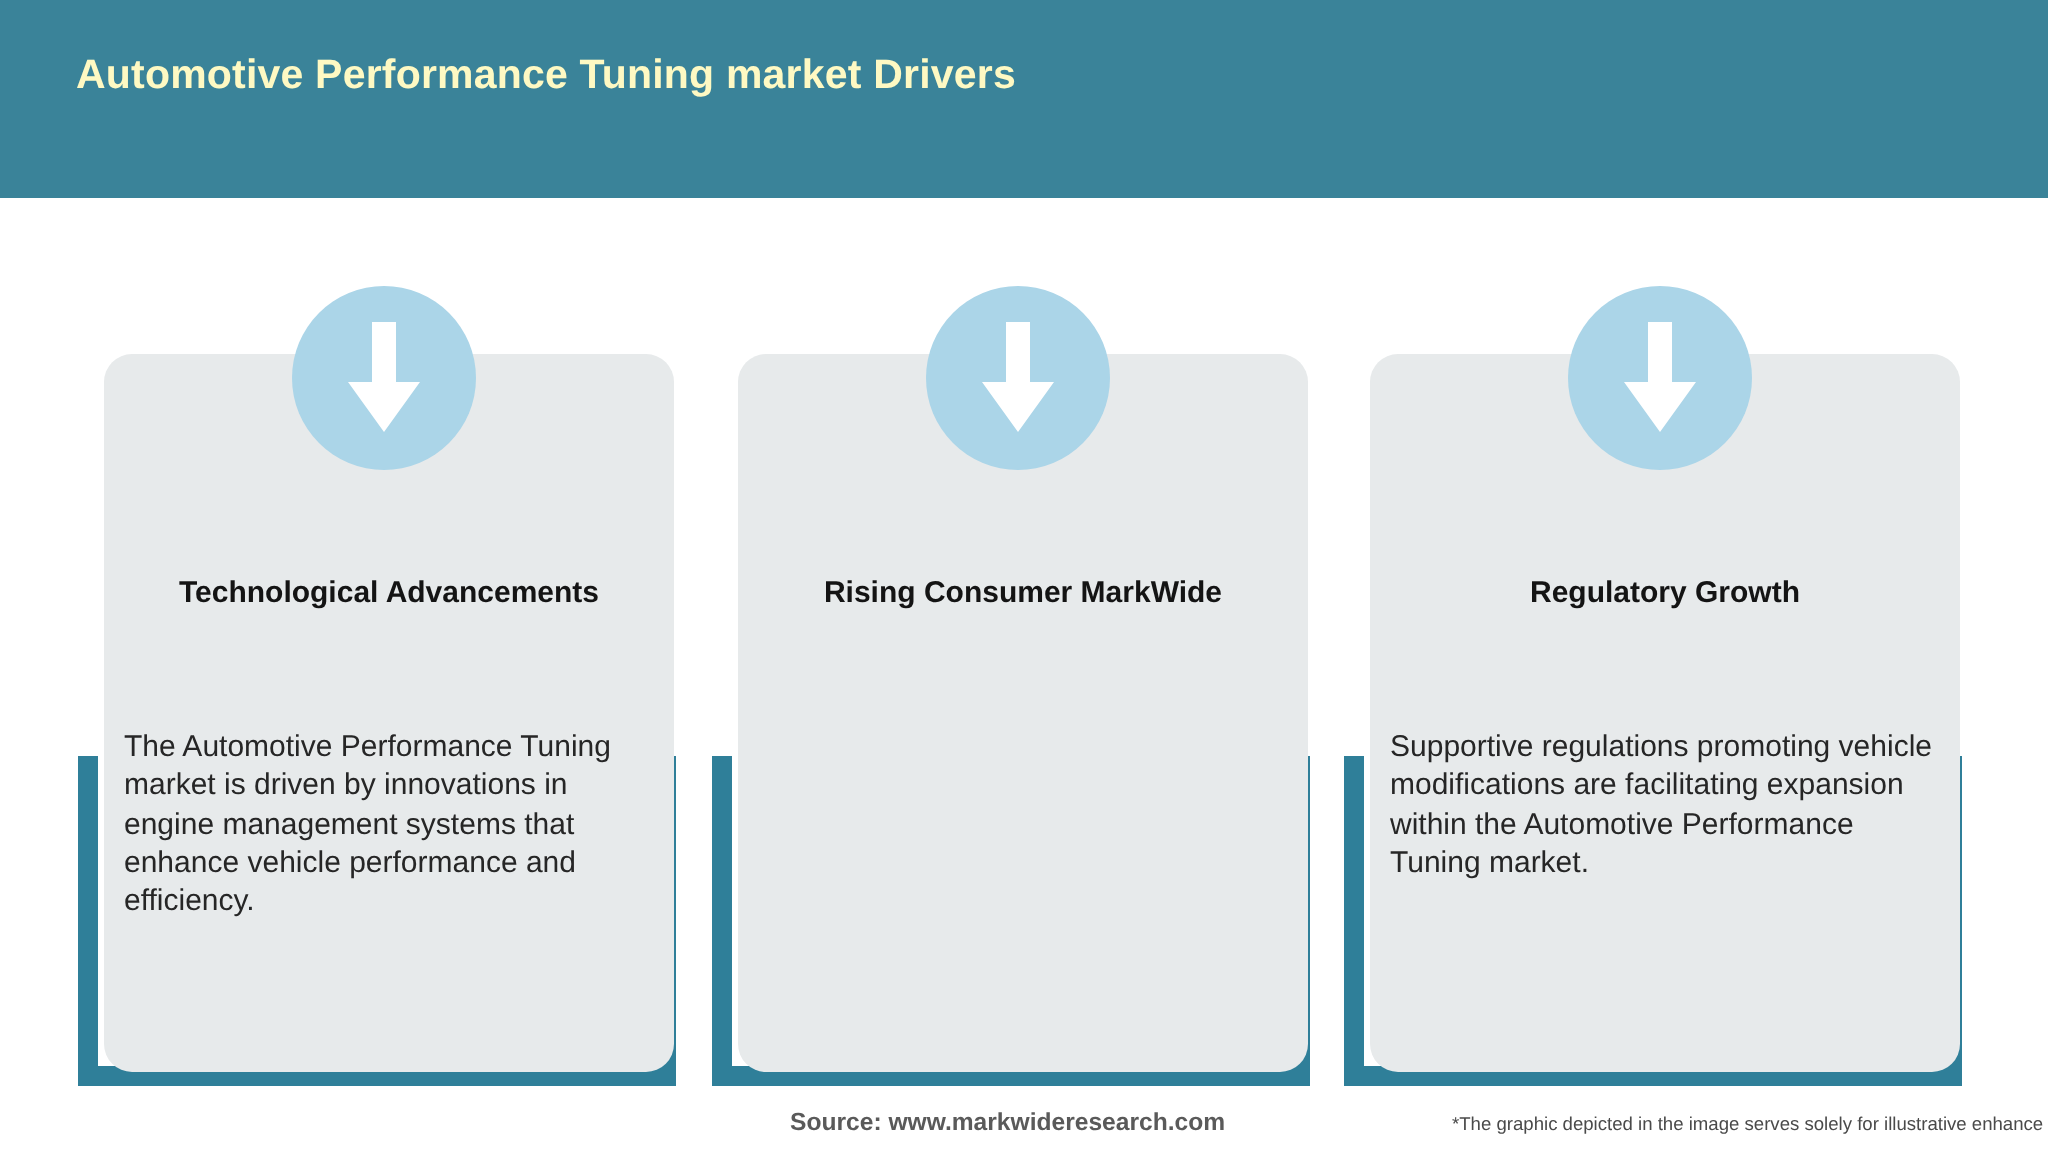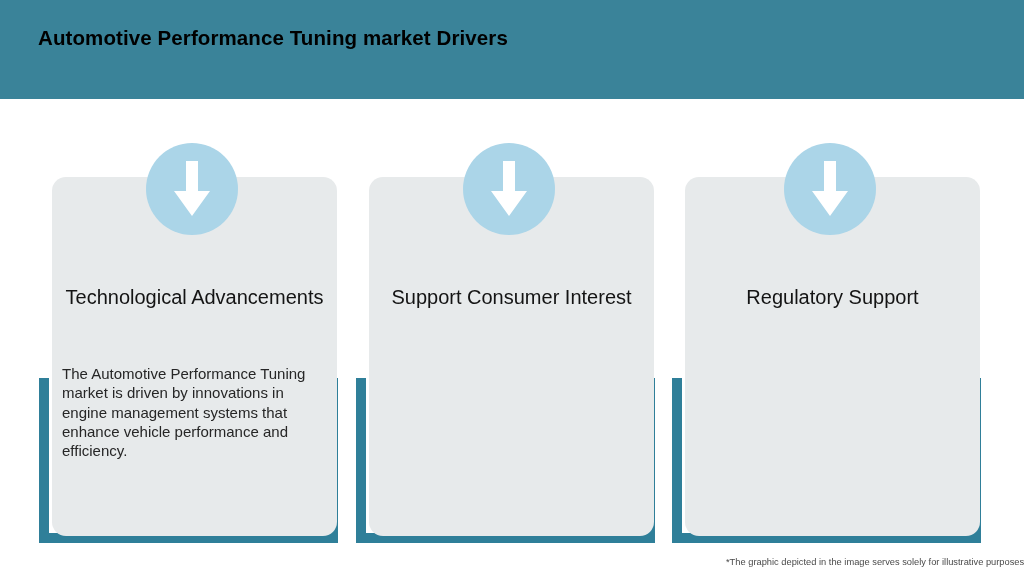--- a/index.html
+++ b/index.html
@@ -33,21 +33,21 @@
     width: 1024px;
     height: 99px;
     background: #3A8399;
   }
   #header-title {
     position: absolute;
     left: 38px;
     top: 26px;
     font-size: 20.5px;
     font-weight: bold;
-    color: #000000;
+    color: #fef9c3;
     letter-spacing: 0.1px;
     white-space: nowrap;
   }
 
   
   #logo {
     position: absolute;
     left: 928px;
     top: 10px;
     width: 86px;
@@ -123,22 +123,22 @@
     transform: translate(-50%, -50%);
   }
 
   
   .card-title {
     position: absolute;
     top: 110px;
     left: 8px;
     width: 269px;
     text-align: center;
-    font-size: 20px;
-    font-weight: normal;
+    font-size: 15px;
+    font-weight: bold;
     color: #141414;
     line-height: 20px;
   }
   .g3 .card-title { width: 279px; }
 
   
   .card-body {
     position: absolute;
     top: 187px;
     left: 10px;
@@ -192,38 +192,40 @@
         <path d="M13 0 L25 0 L25 30 L37 30 L19 55 L1 30 L13 30 Z" fill="#FFFFFF"></path>
       </svg>
     </div>
   </div>
 
   <div class="card-group g2">
     <div class="u-left"></div>
     <div class="u-right"></div>
     <div class="u-bottom"></div>
     <div class="card">
-      <div class="card-title">Support Consumer Interest</div>
+      <div class="card-title">Rising Consumer MarkWide</div>
     </div>
     <div class="arrow-badge">
       <svg width="38" height="56" viewBox="0 0 38 56" xmlns="http://www.w3.org/2000/svg">
         <path d="M13 0 L25 0 L25 30 L37 30 L19 55 L1 30 L13 30 Z" fill="#FFFFFF"></path>
       </svg>
     </div>
   </div>
 
   <div class="card-group g3">
     <div class="u-left"></div>
     <div class="u-right"></div>
     <div class="u-bottom"></div>
     <div class="card">
-      <div class="card-title">Regulatory Support</div>
+      <div class="card-title">Regulatory Growth</div>
+      <div class="card-body">Supportive regulations promoting vehicle modifications are facilitating expansion within the Automotive Performance Tuning market.</div>
     </div>
     <div class="arrow-badge">
       <svg width="38" height="56" viewBox="0 0 38 56" xmlns="http://www.w3.org/2000/svg">
         <path d="M13 0 L25 0 L25 30 L37 30 L19 55 L1 30 L13 30 Z" fill="#FFFFFF"></path>
       </svg>
     </div>
   </div>
 
-  <div id="disclaimer-text">*The graphic depicted in the image serves solely for illustrative purposes</div>
+  <div id="source-text">Source: www.markwideresearch.com</div>
+  <div id="disclaimer-text">*The graphic depicted in the image serves solely for illustrative enhance</div>
 
 </div>
 
 </body></html>

